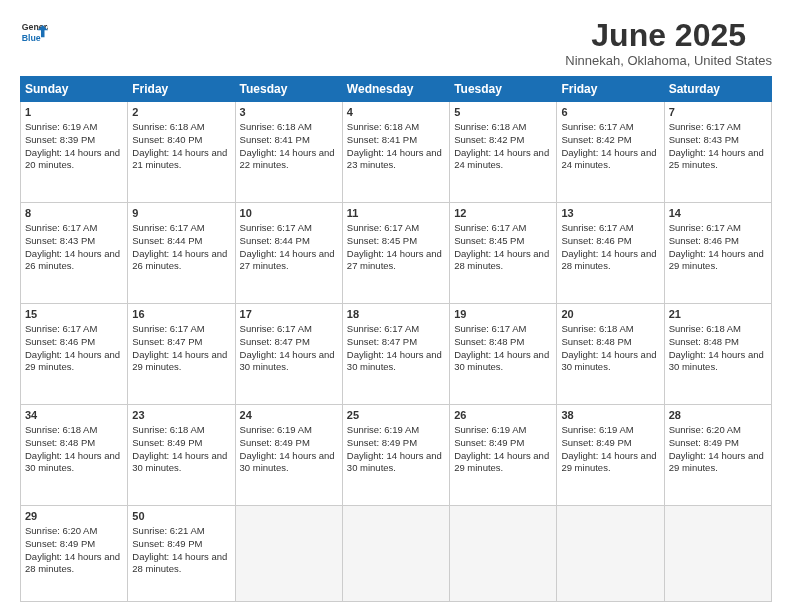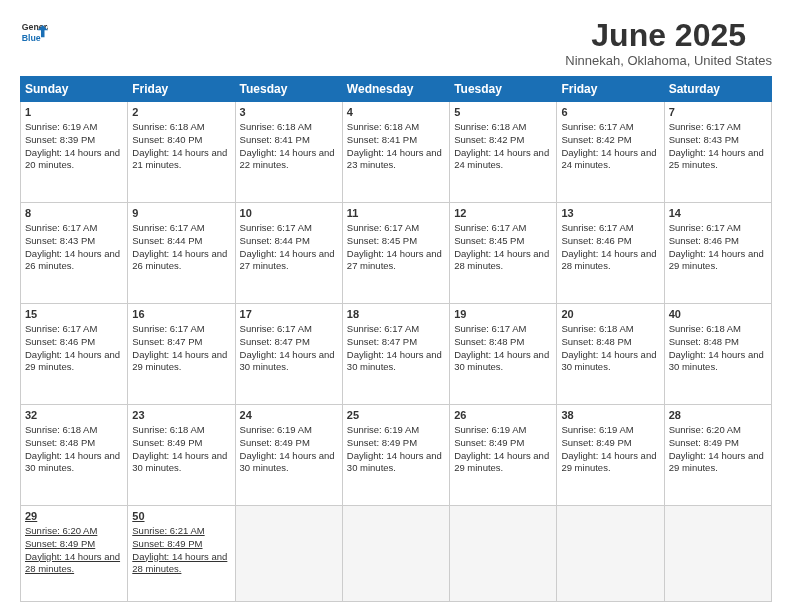--- a/index.html
+++ b/index.html
@@ -81,21 +81,20 @@
       margin-bottom: 1px;
     }
     .calendar tr:nth-child(odd) td:not(.empty) {
       background: #fff;
     }
     .week-row td {
       height: 78px;
     }
     .last-row td {
       height: 68px;
-      text-decoration: underline;
     }
   </style>
 </head>
 <body>
 
 <div class="page">
   <div class="header">
     <div class="logo">
       <svg class="logo-icon" viewBox="0 0 32 32">
         <rect x="0" y="0" width="32" height="32" fill="white"></rect>
@@ -141,24 +140,24 @@
           <td><span class="day-num">13</span><span>Sunrise: 6:17 AM</span><br><span>Sunset: 8:46 PM</span><br><span>Daylight: 14 hours and 28 minutes.</span></td>
           <td><span class="day-num">14</span><span>Sunrise: 6:17 AM</span><br><span>Sunset: 8:46 PM</span><br><span>Daylight: 14 hours and 29 minutes.</span></td>
         </tr>
         <tr class="week-row">
           <td><span class="day-num">15</span><span>Sunrise: 6:17 AM</span><br><span>Sunset: 8:46 PM</span><br><span>Daylight: 14 hours and 29 minutes.</span></td>
           <td><span class="day-num">16</span><span>Sunrise: 6:17 AM</span><br><span>Sunset: 8:47 PM</span><br><span>Daylight: 14 hours and 29 minutes.</span></td>
           <td><span class="day-num">17</span><span>Sunrise: 6:17 AM</span><br><span>Sunset: 8:47 PM</span><br><span>Daylight: 14 hours and 30 minutes.</span></td>
           <td><span class="day-num">18</span><span>Sunrise: 6:17 AM</span><br><span>Sunset: 8:47 PM</span><br><span>Daylight: 14 hours and 30 minutes.</span></td>
           <td><span class="day-num">19</span><span>Sunrise: 6:17 AM</span><br><span>Sunset: 8:48 PM</span><br><span>Daylight: 14 hours and 30 minutes.</span></td>
           <td><span class="day-num">20</span><span>Sunrise: 6:18 AM</span><br><span>Sunset: 8:48 PM</span><br><span>Daylight: 14 hours and 30 minutes.</span></td>
-          <td><span class="day-num">40</span><span>Sunrise: 6:18 AM</span><br><span>Sunset: 8:48 PM</span><br><span>Daylight: 14 hours and 30 minutes.</span></td>
+          <td><span class="day-num">21</span><span>Sunrise: 6:18 AM</span><br><span>Sunset: 8:48 PM</span><br><span>Daylight: 14 hours and 30 minutes.</span></td>
         </tr>
         <tr class="week-row">
-          <td><span class="day-num">32</span><span>Sunrise: 6:18 AM</span><br><span>Sunset: 8:48 PM</span><br><span>Daylight: 14 hours and 30 minutes.</span></td>
+          <td><span class="day-num">34</span><span>Sunrise: 6:18 AM</span><br><span>Sunset: 8:48 PM</span><br><span>Daylight: 14 hours and 30 minutes.</span></td>
           <td><span class="day-num">23</span><span>Sunrise: 6:18 AM</span><br><span>Sunset: 8:49 PM</span><br><span>Daylight: 14 hours and 30 minutes.</span></td>
           <td><span class="day-num">24</span><span>Sunrise: 6:19 AM</span><br><span>Sunset: 8:49 PM</span><br><span>Daylight: 14 hours and 30 minutes.</span></td>
           <td><span class="day-num">25</span><span>Sunrise: 6:19 AM</span><br><span>Sunset: 8:49 PM</span><br><span>Daylight: 14 hours and 30 minutes.</span></td>
           <td><span class="day-num">26</span><span>Sunrise: 6:19 AM</span><br><span>Sunset: 8:49 PM</span><br><span>Daylight: 14 hours and 29 minutes.</span></td>
           <td><span class="day-num">38</span><span>Sunrise: 6:19 AM</span><br><span>Sunset: 8:49 PM</span><br><span>Daylight: 14 hours and 29 minutes.</span></td>
           <td><span class="day-num">28</span><span>Sunrise: 6:20 AM</span><br><span>Sunset: 8:49 PM</span><br><span>Daylight: 14 hours and 29 minutes.</span></td>
         </tr>
         <tr class="last-row week-row">
           <td><span class="day-num">29</span><span>Sunrise: 6:20 AM</span><br><span>Sunset: 8:49 PM</span><br><span>Daylight: 14 hours and 28 minutes.</span></td>
           <td><span class="day-num">50</span><span>Sunrise: 6:21 AM</span><br><span>Sunset: 8:49 PM</span><br><span>Daylight: 14 hours and 28 minutes.</span></td>

